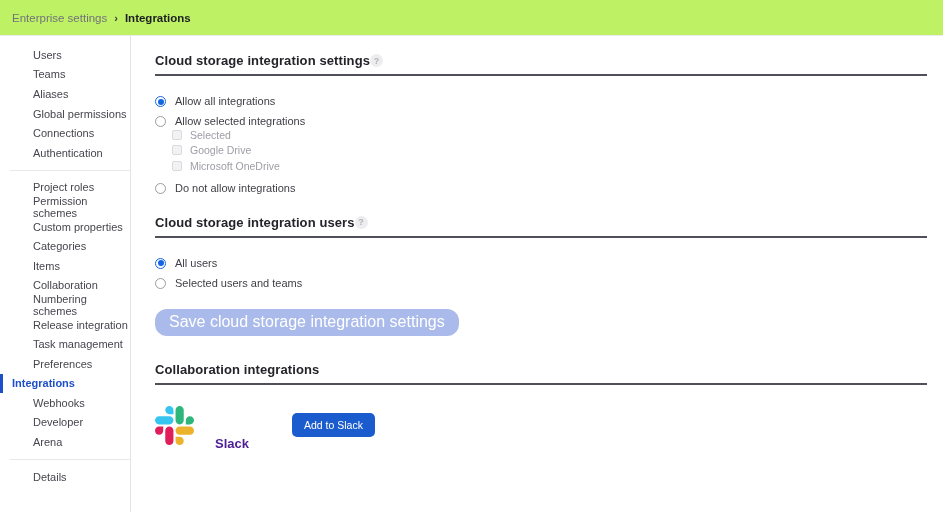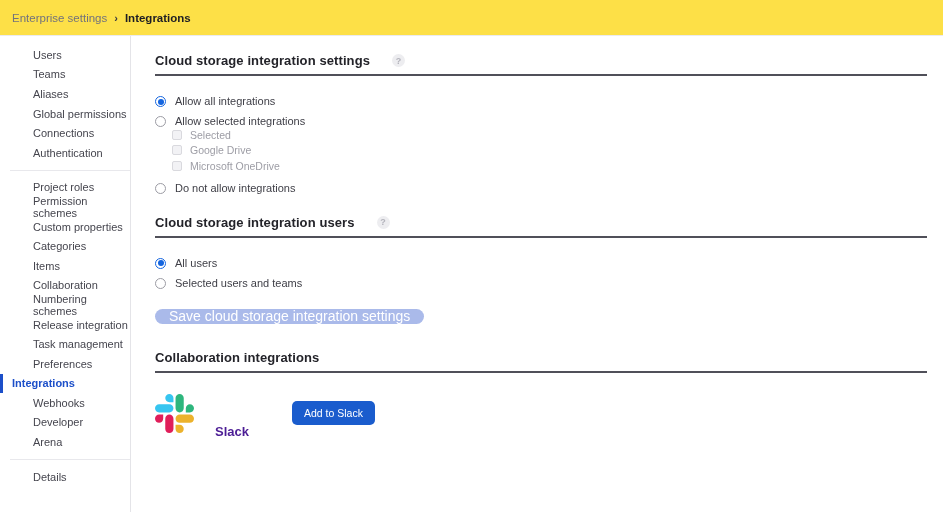--- a/index.html
+++ b/index.html
@@ -8,21 +8,21 @@
     font-family: "Liberation Sans", sans-serif;
     background: #ffffff;
     color: #3e3e46;
     font-size: 11px;
     -webkit-font-smoothing: antialiased;
   }
 
   
   .topbar {
     height: 36px;
-    background: #fde047;
+    background: #bef264;
     border-bottom: 1px solid #ebebee;
     display: flex;
     align-items: center;
     padding-left: 12px;
   }
   .crumb-parent { color: #72727c; font-size: 11.5px; cursor: pointer; }
   .crumb-sep { color: #3a3a42; margin: 0 7px; font-size: 11px; font-weight: 700; }
   .crumb-current { color: #1d1d24; font-size: 11.5px; font-weight: 700; }
 
   
@@ -54,21 +54,21 @@
   }
   .side-divider {
     height: 1px;
     background: #e8e8ec;
     margin: 7px 0 7px 10px;
   }
 
   
   .main { flex: 1; padding: 17px 16px 0 24px; }
 
-  .section-head { display: flex; align-items: center; gap: 22px; }
+  .section-head { display: flex; align-items: center; gap: 0; }
   .section-title { font-size: 13px; font-weight: 700; color: #232329; letter-spacing: .1px; }
   .help-badge {
     width: 13px; height: 13px;
     border-radius: 50%;
     background: #ededf0;
     color: #b3b3bb;
     font-size: 9px;
     font-weight: 700;
     display: inline-flex;
     align-items: center;
@@ -114,23 +114,23 @@
 
   .section { margin-top: 0; }
   .section + .section { margin-top: 21px; }
 
   .save-btn {
     margin-top: 20px;
     background: #aabaea;
     color: #ffffff;
     border: none;
     border-radius: 12px;
-    height: 15px;
+    height: 27px;
     padding: 0 14px;
-    font-size: 14px;
+    font-size: 16px;
     font-family: "Liberation Sans", sans-serif;
     cursor: default;
     display: inline-flex;
     align-items: center;
   }
 
   .collab-section { margin-top: 26px; }
   .collab-row { display: flex; align-items: center; margin-top: 15px; }
   .slack-logo { width: 39px; height: 39px; }
   .integration-name { font-size: 13px; font-weight: 700; color: #4c1d95; margin-left: 21px; margin-top: 36px; }

